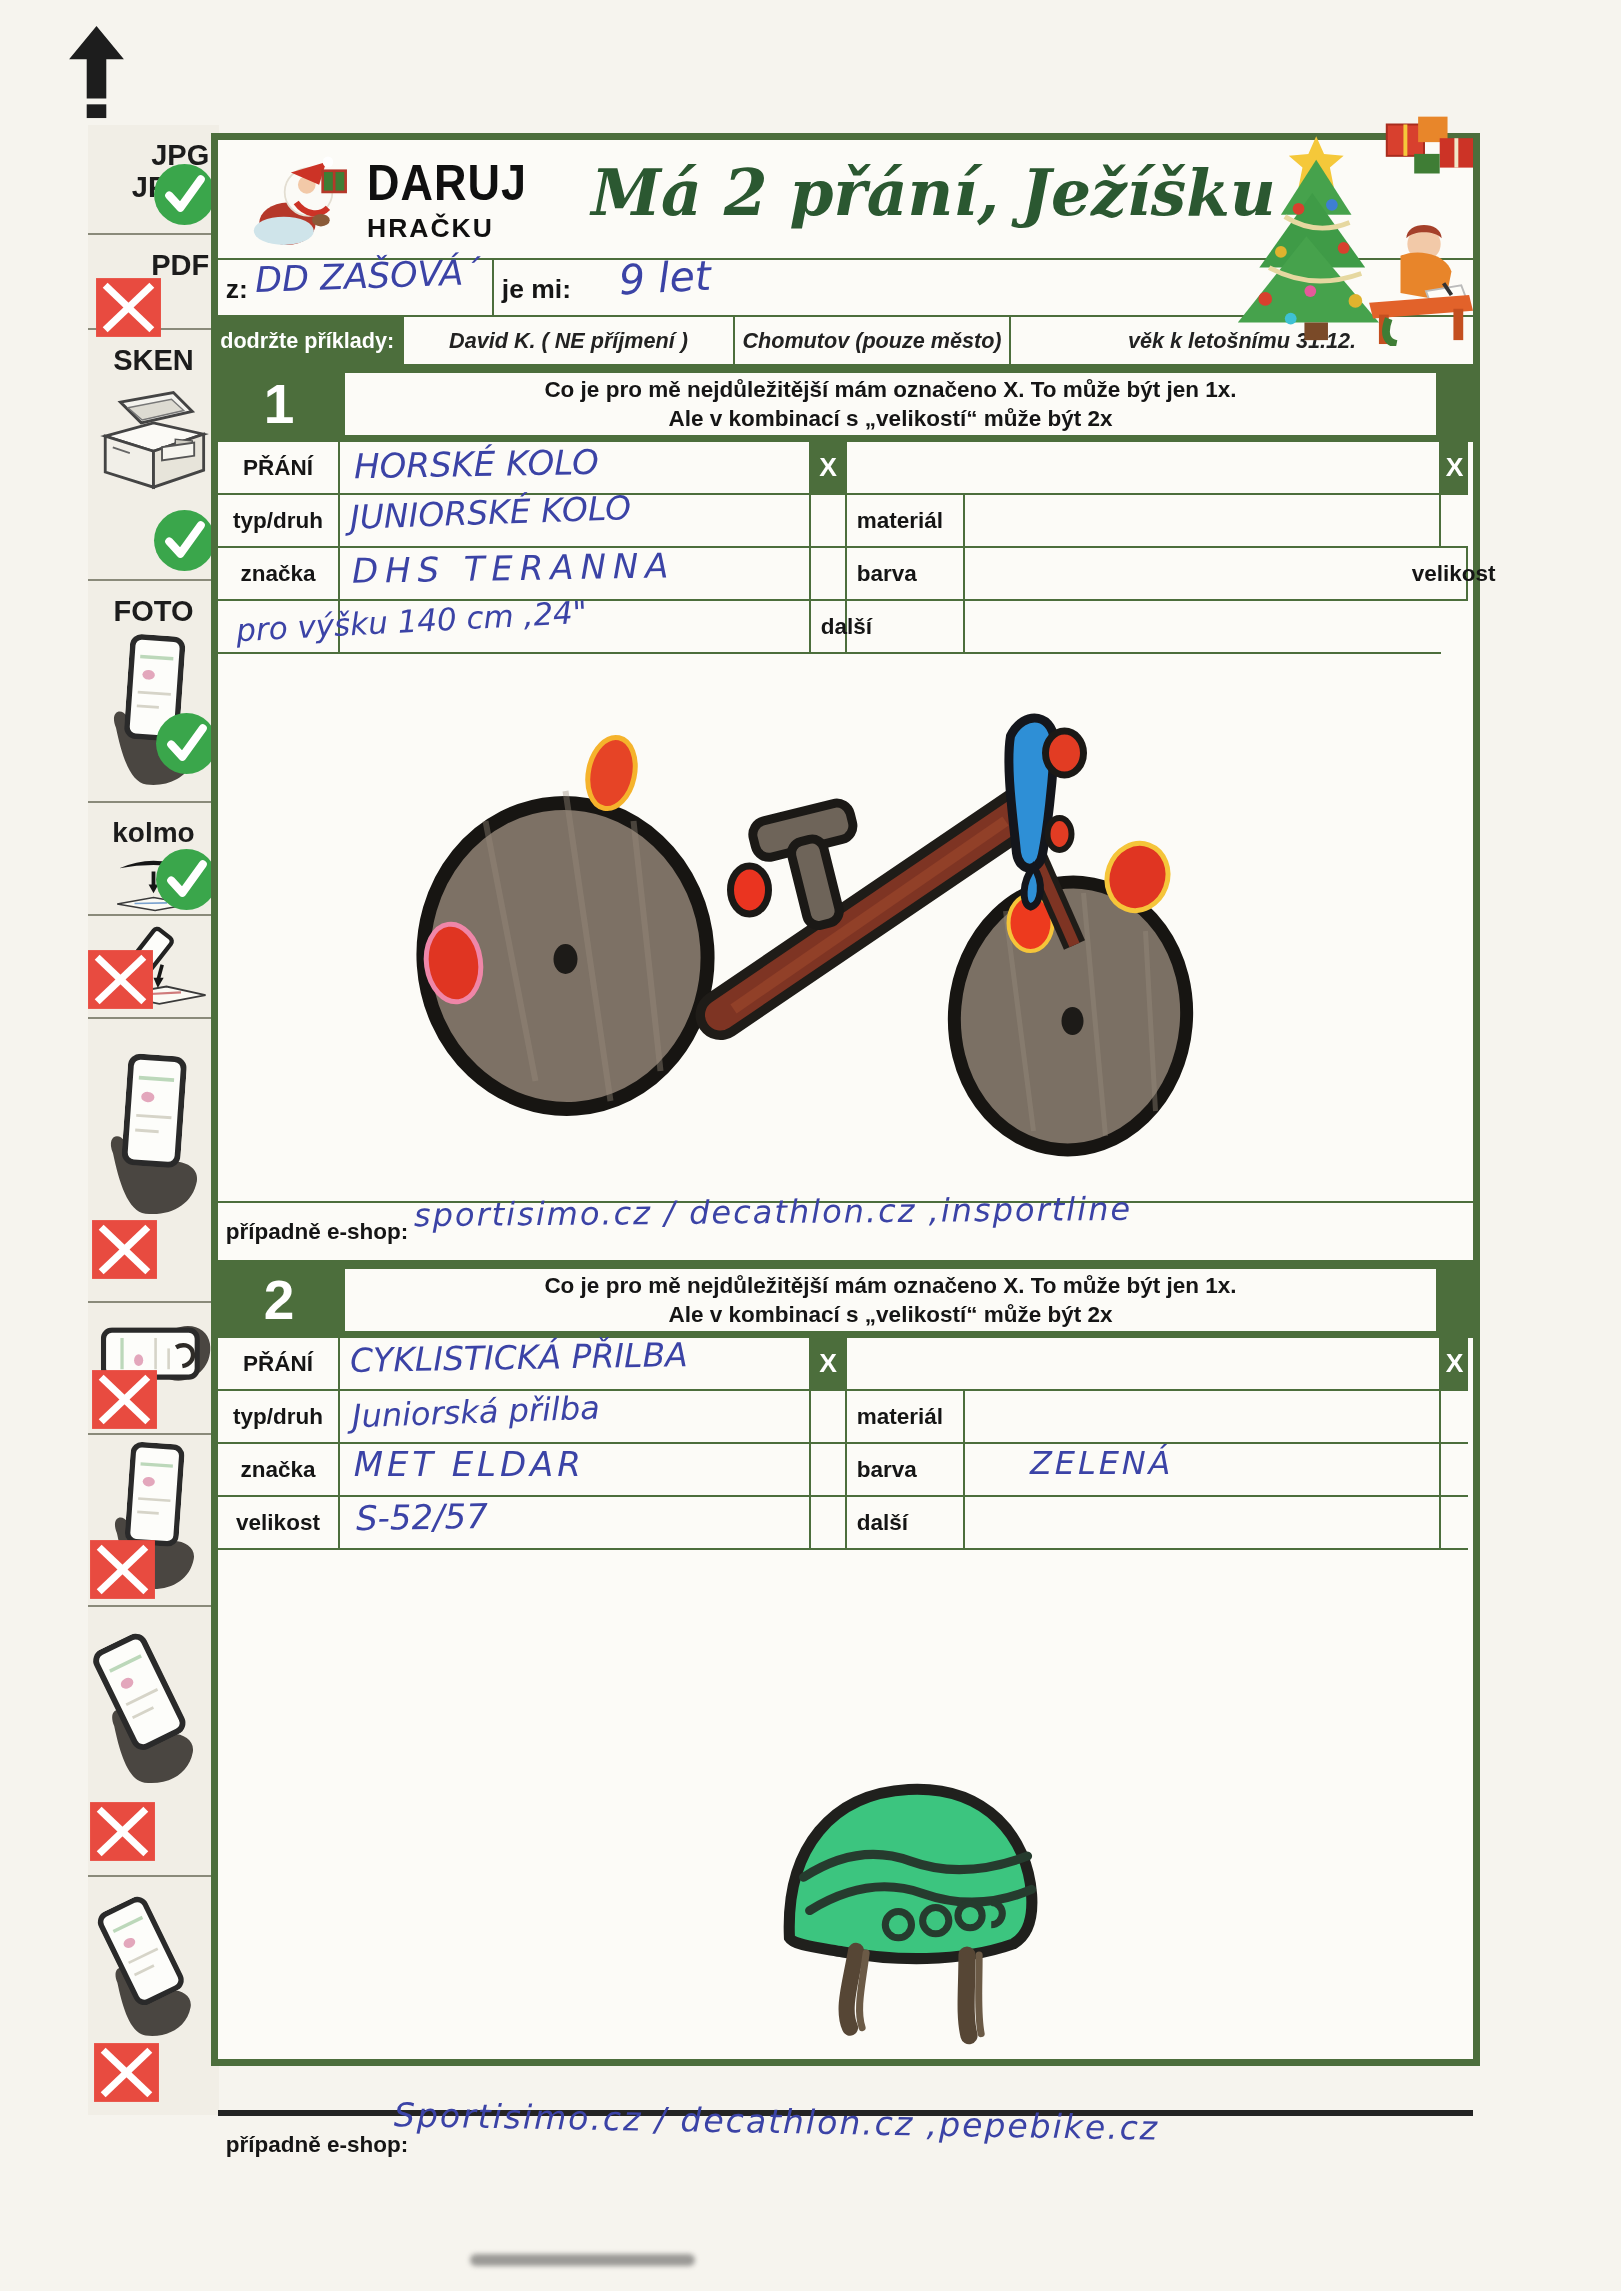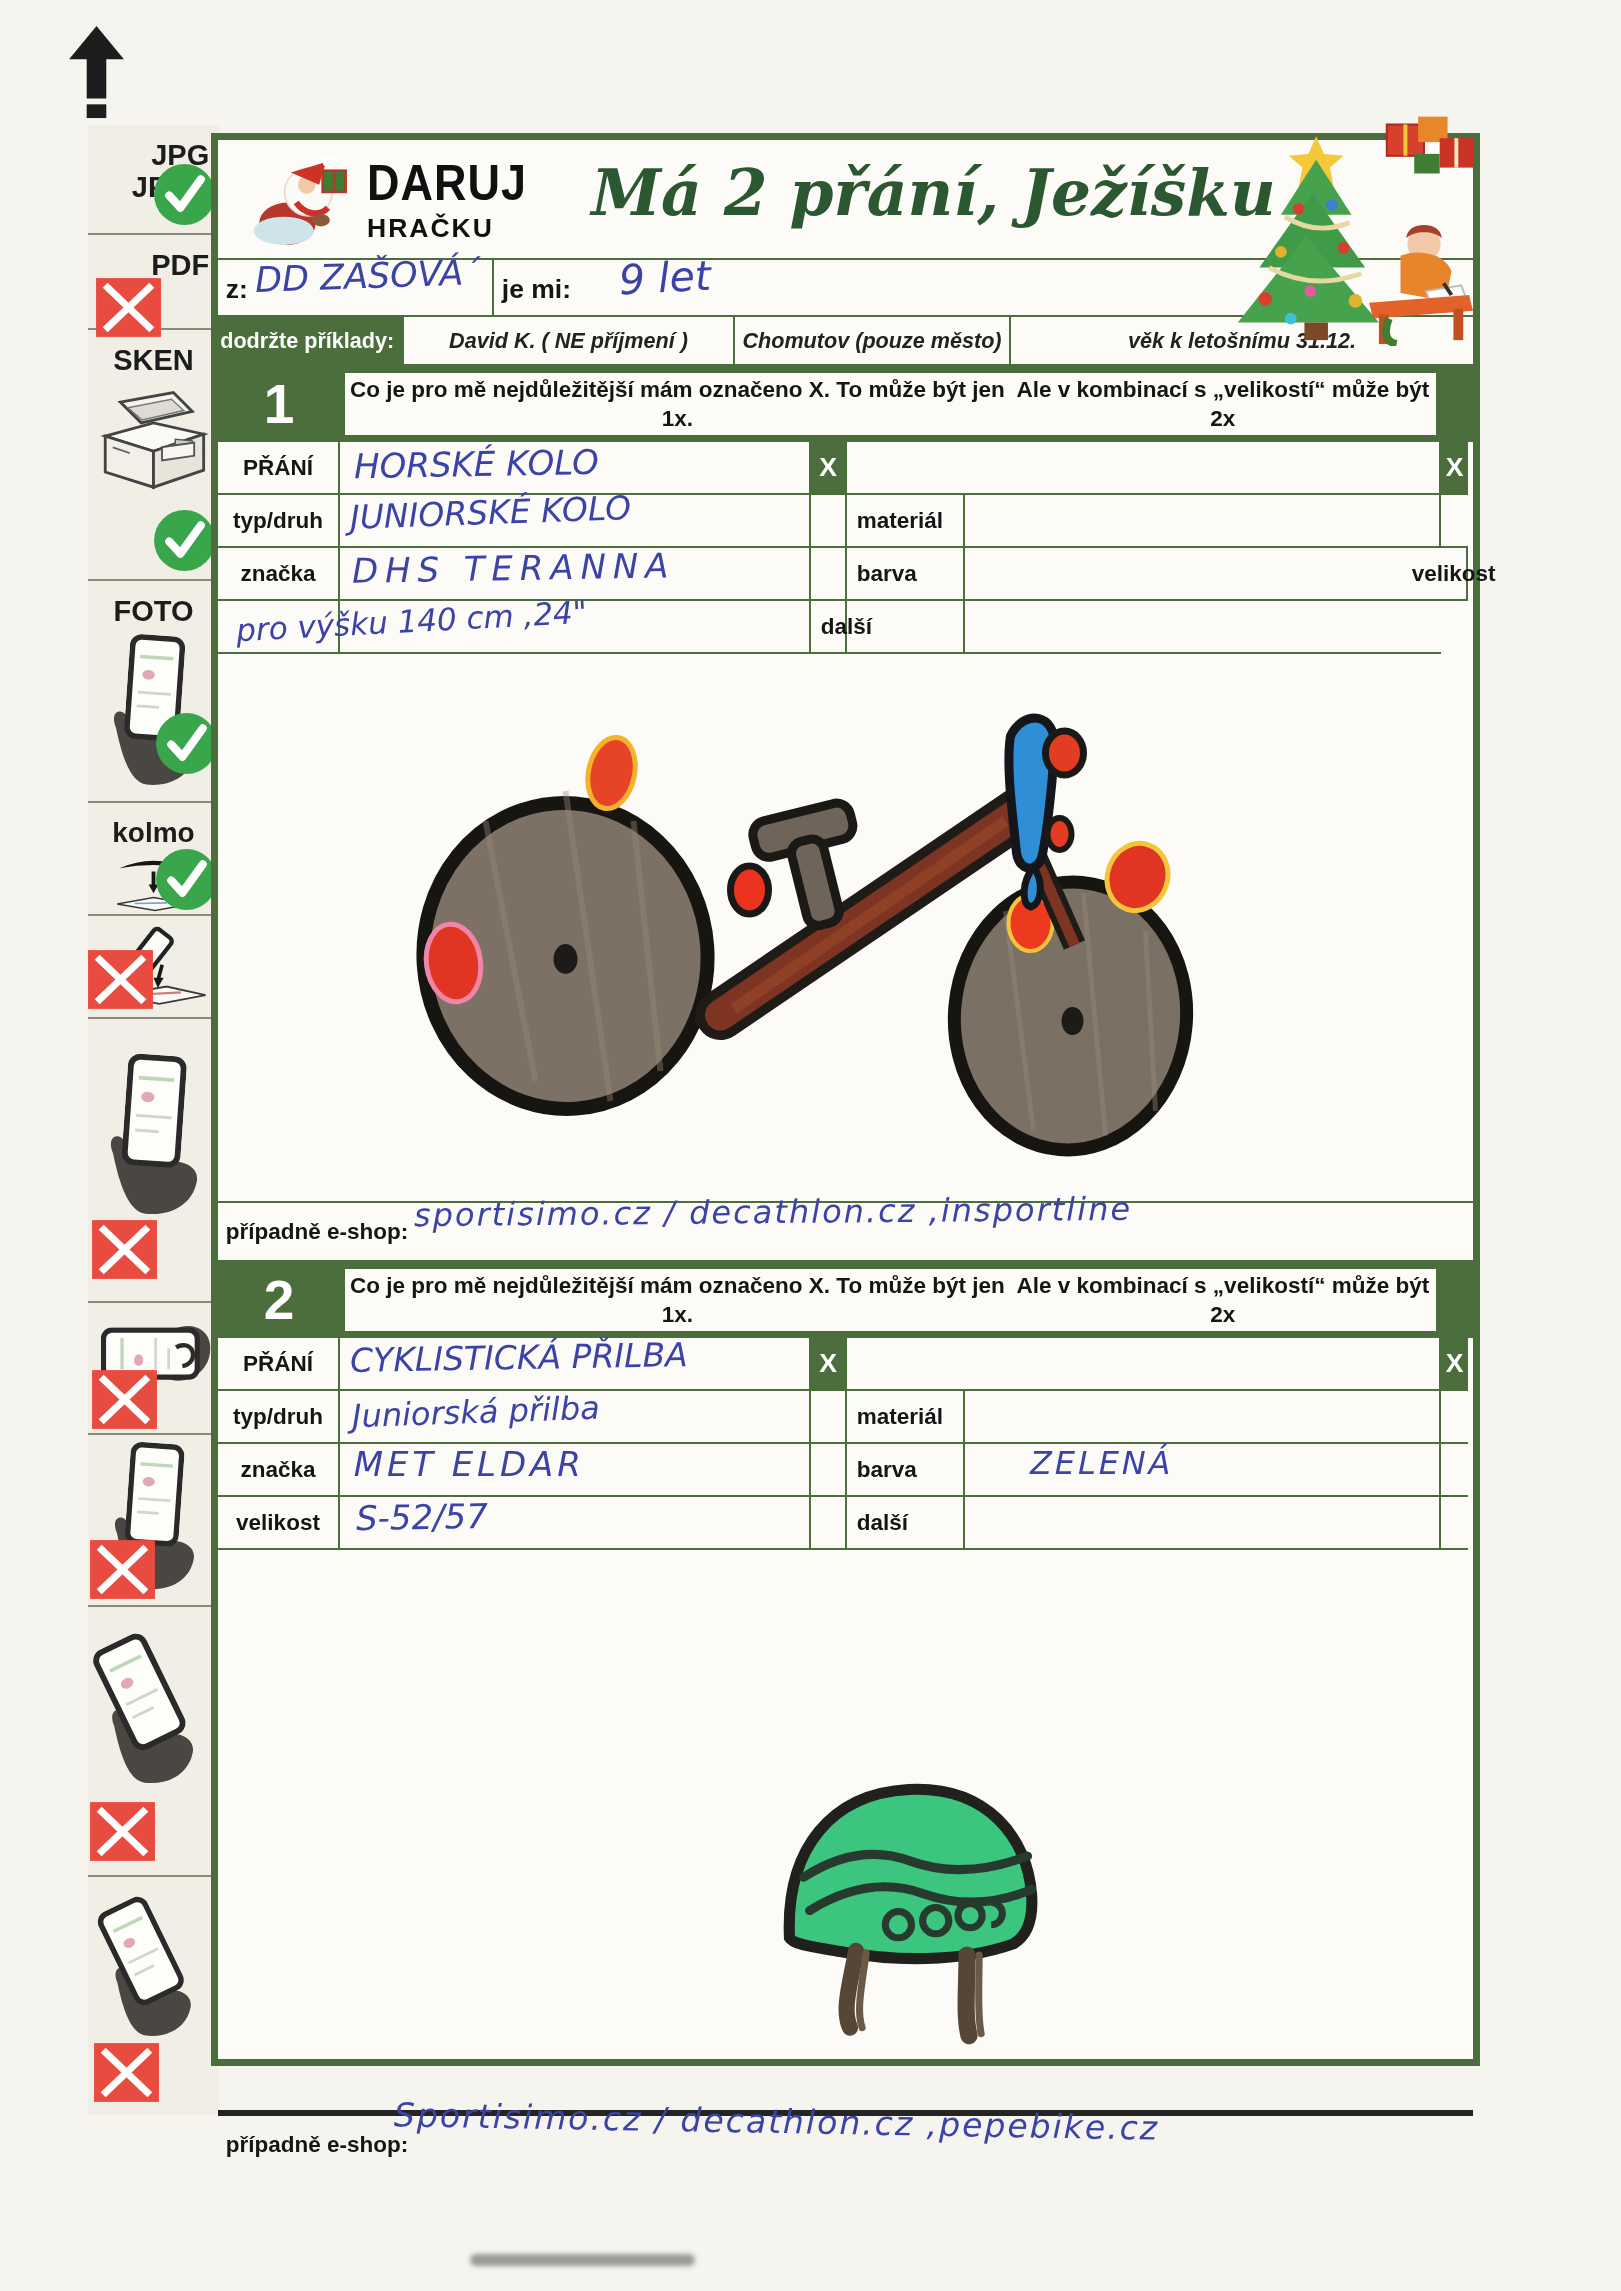--- a/index.html
+++ b/index.html
@@ -46,21 +46,21 @@
   .r2{height:57px;}
   .r2 .lbl{font-size:26.5px;font-weight:bold;color:#151515;position:absolute;left:7.8px;top:13.7px;}
   .r3{height:49px;}
   .green-cell{background:var(--green);color:#fff;font-weight:bold;font-size:21.6px;display:flex;align-items:center;justify-content:flex-end;padding-right:7.8px;}
   .example{display:flex;align-items:center;justify-content:center;font-style:italic;font-weight:bold;font-size:21.6px;color:#222;font-family:"Liberation Sans",sans-serif;}
 
   .hw{font-family:"DejaVu Sans",sans-serif;font-style:italic;color:var(--ink);position:absolute;white-space:nowrap;z-index:4;}
 
   .sec-head{position:relative;height:78px;background:var(--green);border-top:2.9px solid var(--green);}
   .sec-num{position:absolute;left:0;top:0;width:122px;height:100%;display:flex;align-items:center;justify-content:center;color:#fff;font-size:55px;font-weight:bold;}
-  .sec-box{position:absolute;left:127px;right:37px;top:6.9px;bottom:6.9px;background:var(--paper);display:flex;align-items:center;justify-content:center;}
+  .sec-box{position:absolute;left:127px;right:37px;top:6.9px;bottom:6.9px;background:var(--paper);display:flex;flex-direction:column;align-items:center;justify-content:center;}
   .sec-box div{font-weight:bold;font-size:22.5px;color:#151515;line-height:1.3;text-align:center;}
 
   .grid{display:grid;grid-template-columns:122px 471px 36px 118px 476px 27.4px;grid-auto-rows:53px;}
   .gcell{position:relative;border-right:2px solid var(--green);border-bottom:2px solid var(--green);}
   .gcell.last{border-right:none;}
   .glabel{display:flex;align-items:center;justify-content:center;font-weight:bold;font-size:22.5px;color:#151515;text-align:center;}
   .glabel.left{justify-content:flex-start;padding-left:9.8px;}
   .xmark{background:var(--green);color:#fff;display:flex;align-items:center;justify-content:center;font-weight:bold;font-size:26.5px;}
   .merge2{grid-column:4 / span 2;}
 

